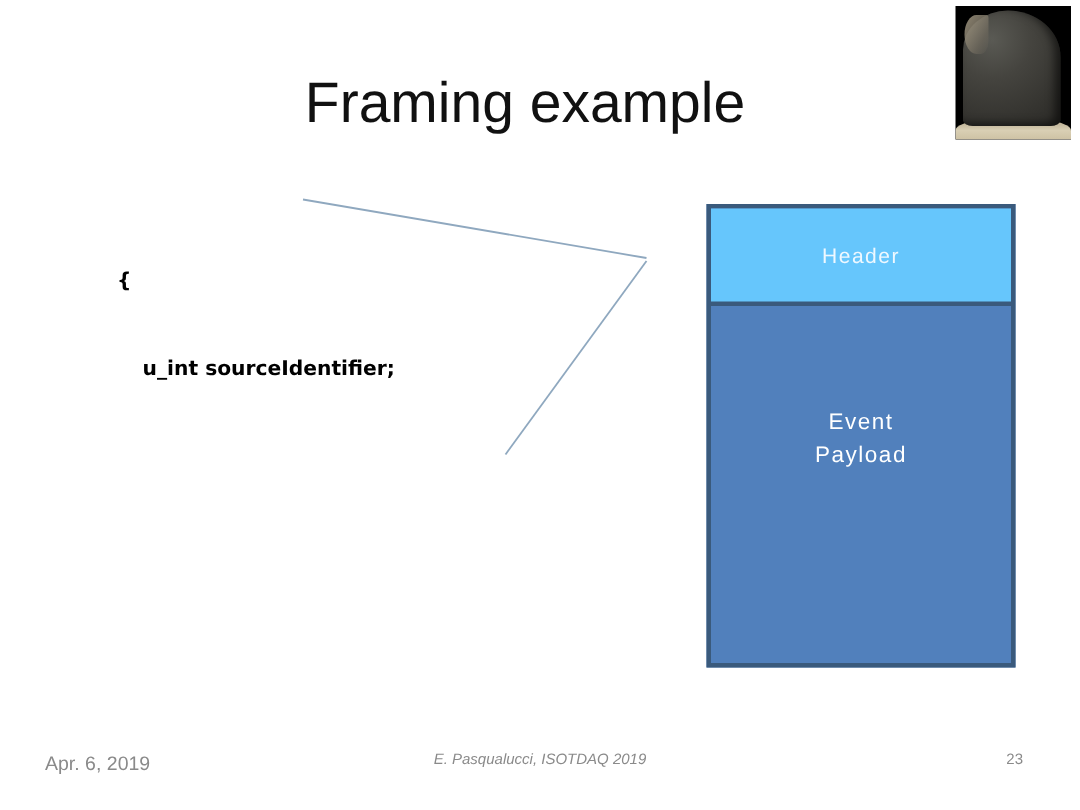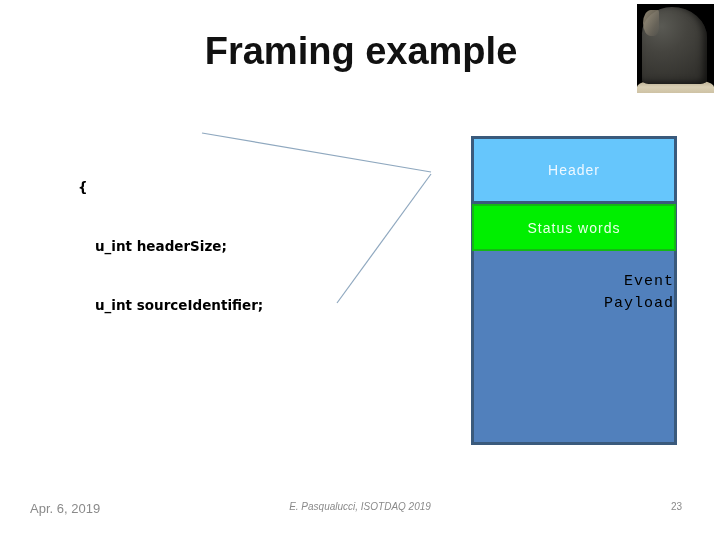--- a/index.html
+++ b/index.html
@@ -6,27 +6,26 @@
   .slide{
     position:relative;
     width:720px;height:540px;
     background:#ffffff;
     overflow:hidden;
     font-family:"Liberation Sans", sans-serif;
   }
   
   .title{
     position:absolute;
-    left:0; top:30px; width:700px;
+    left:0; top:48px; width:700px;
     text-align:center;
     font-size:38px;
-    font-weight:700;
+    font-weight:400;
     color:#111;
     letter-spacing:0px;
-    margin-left:11px;
   }
   
   .stone-frame{
     position:absolute;
     left:637px; top:4px; width:77px; height:89px;
     background:#000;
     overflow:hidden;
   }
   .stone-base{
     position:absolute;
@@ -89,26 +88,25 @@
     background:#00ef00;
     border:2px solid #14b814;
     display:flex;align-items:center;justify-content:center;
     color:#e9ffe9;
     font-size:14px;
     letter-spacing:1px;
   }
   .box-payload{
     position:absolute;
     left:0; right:0; top:132px;
-    text-align:right;
-    color:#000000;
+    text-align:center;
+    color:#ffffff;
     font-size:15px;
     line-height:22px;
     letter-spacing:1px;
-    font-family:Liberation Mono, monospace;
   }
   
   .footer-date{
     position:absolute;left:30px;top:501px;
     font-size:13px;color:#8a8a8a;
   }
   .footer-credit{
     position:absolute;left:0;top:501px;width:720px;text-align:center;
     font-size:10px;color:#8a8a8a;font-style:italic;
   }
@@ -130,32 +128,28 @@
     <div class="stone-chip"></div>
   </div>
 
   <svg class="connectors" width="720" height="540" viewBox="0 0 720 540">
     <line x1="202" y1="133" x2="431" y2="172" stroke="#8fa8bf" stroke-width="1.2"></line>
     <line x1="337" y1="303" x2="431" y2="174" stroke="#8fa8bf" stroke-width="1.2"></line>
   </svg>
 
   <div class="code">
     <div class="ind-1">{</div>
-    <div class="ind-2">u_int headerSize;</div>
     <div class="ind-2">u_int sourceIdentifier;</div>
     
     
   </div>
 
   <div class="diagram">
     <div class="box-header">
       <span>Header</span>
-    </div>
-    <div class="box-status">
-      <span>Status words</span>
     </div>
     <div class="box-payload">
       <div>Event</div>
       <div>Payload</div>
     </div>
   </div>
 
   <div class="footer-date">Apr. 6, 2019</div>
   <div class="footer-credit">E. Pasqualucci, ISOTDAQ 2019</div>
   <div class="footer-page">23</div>

